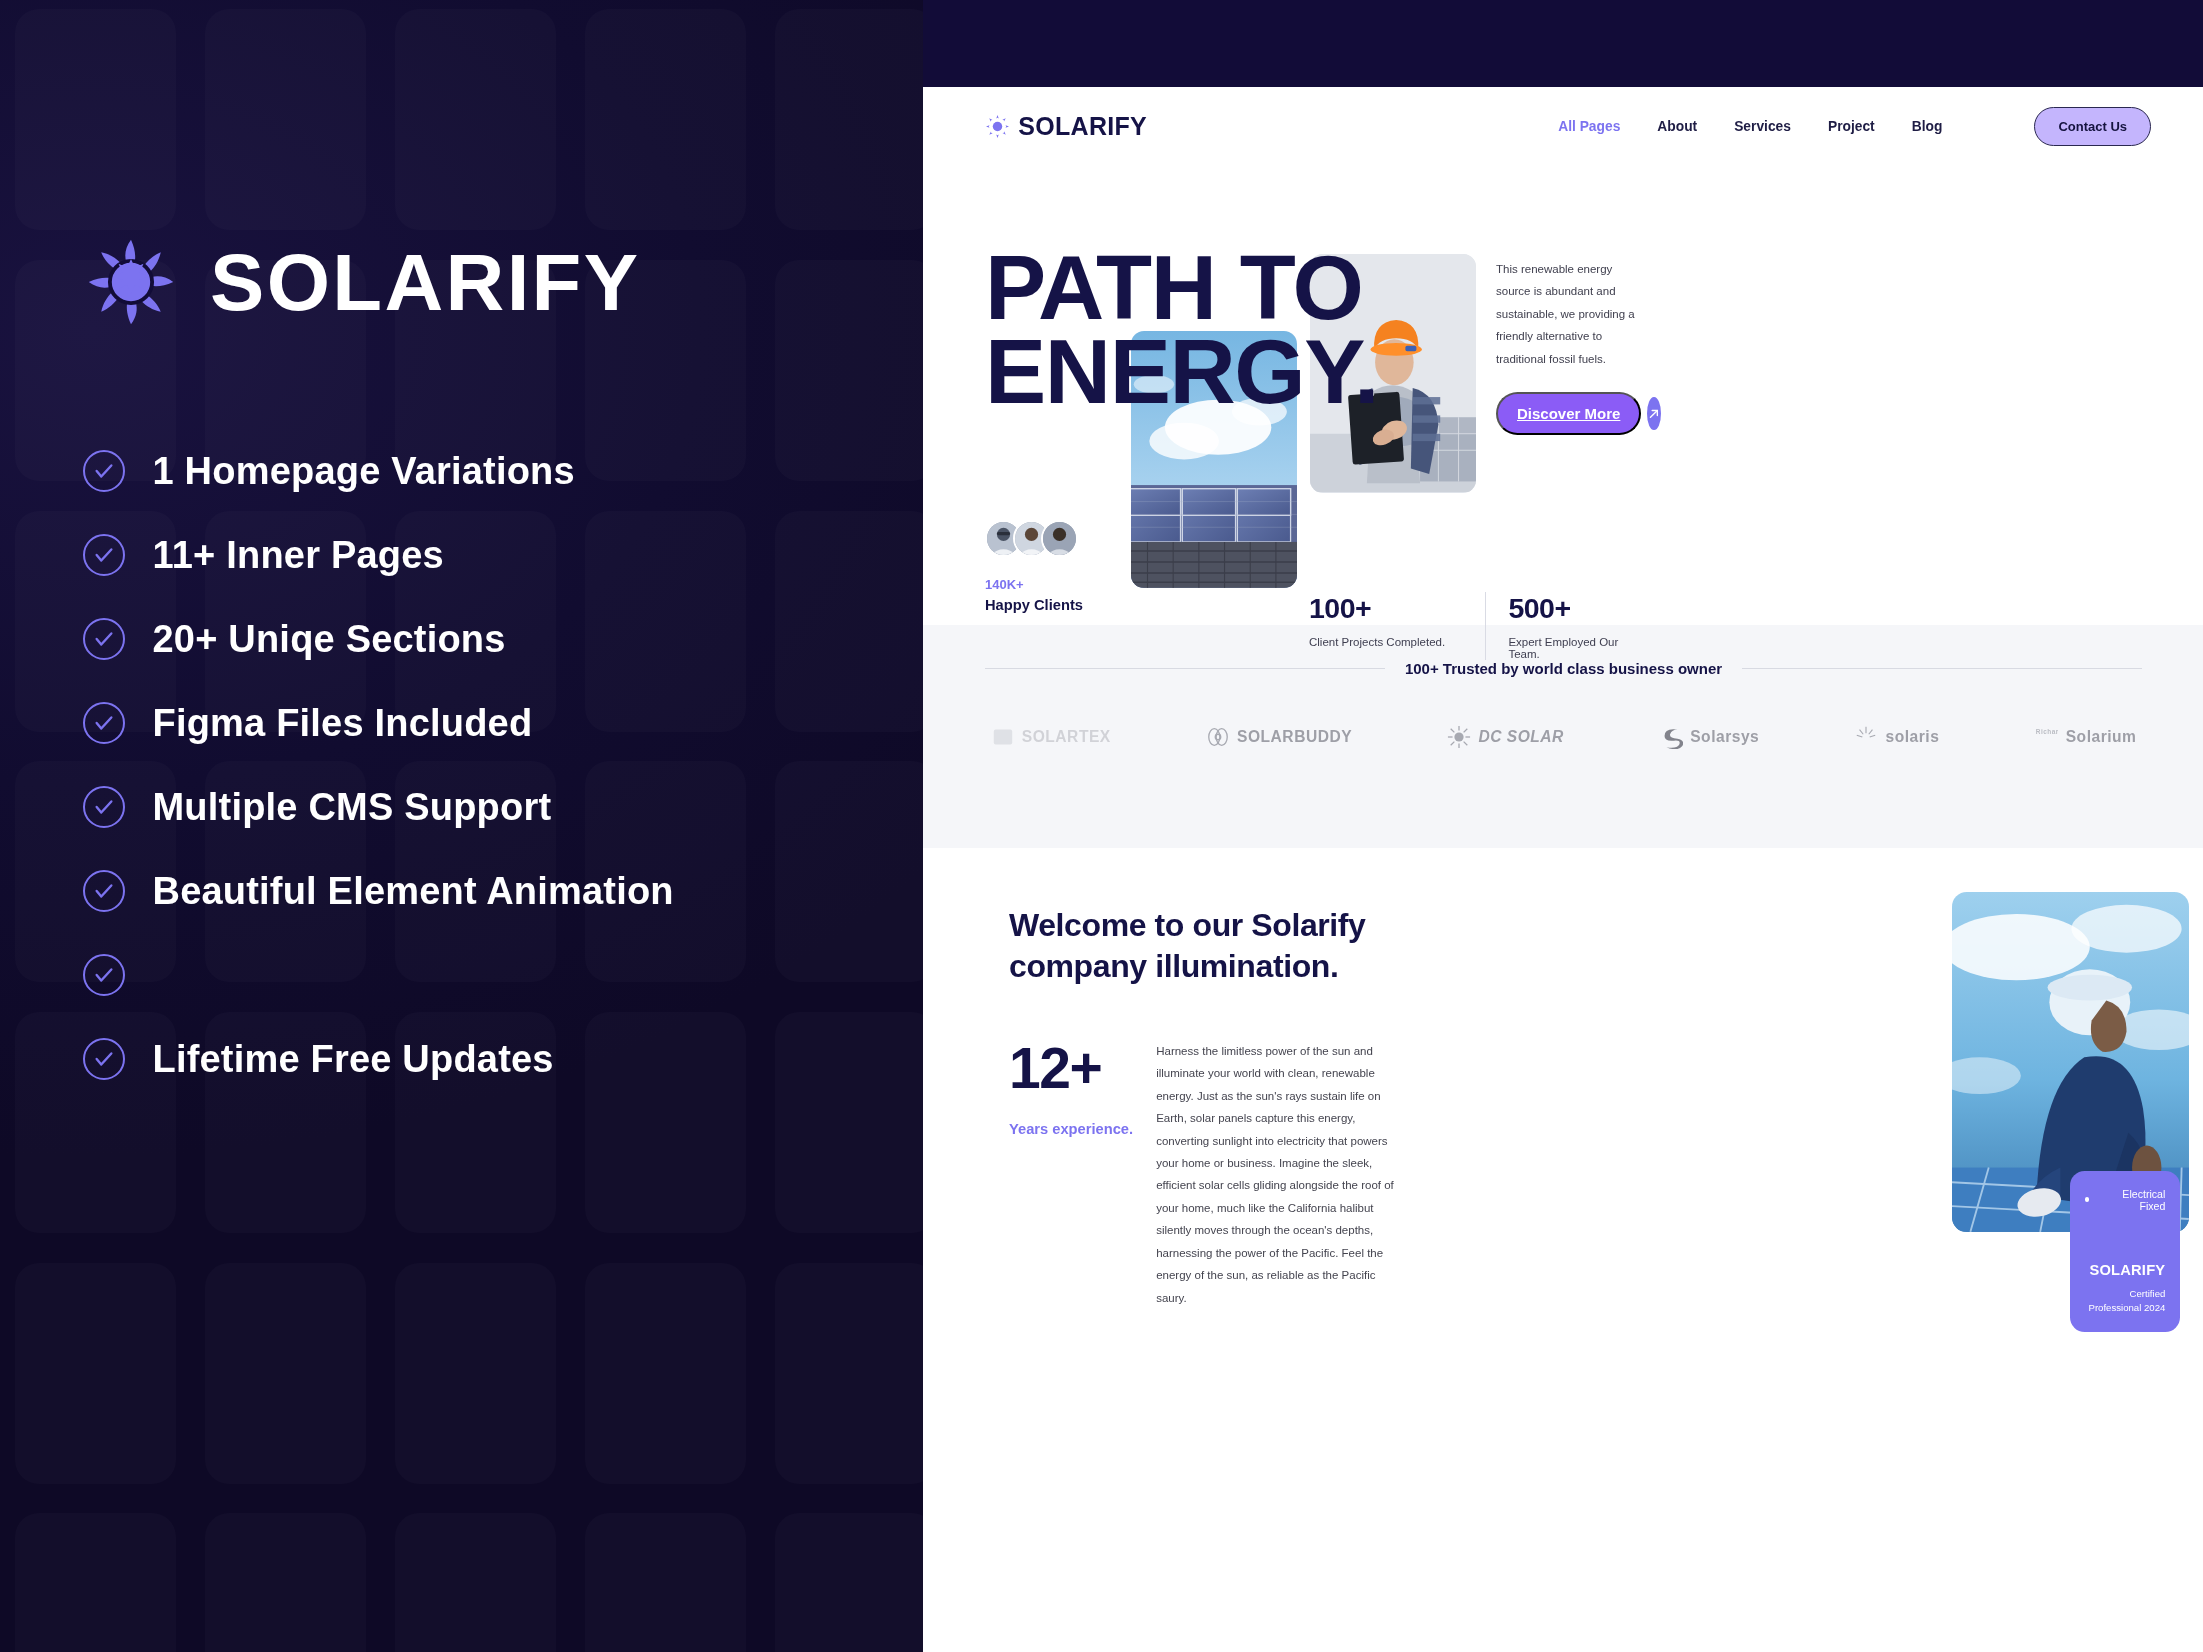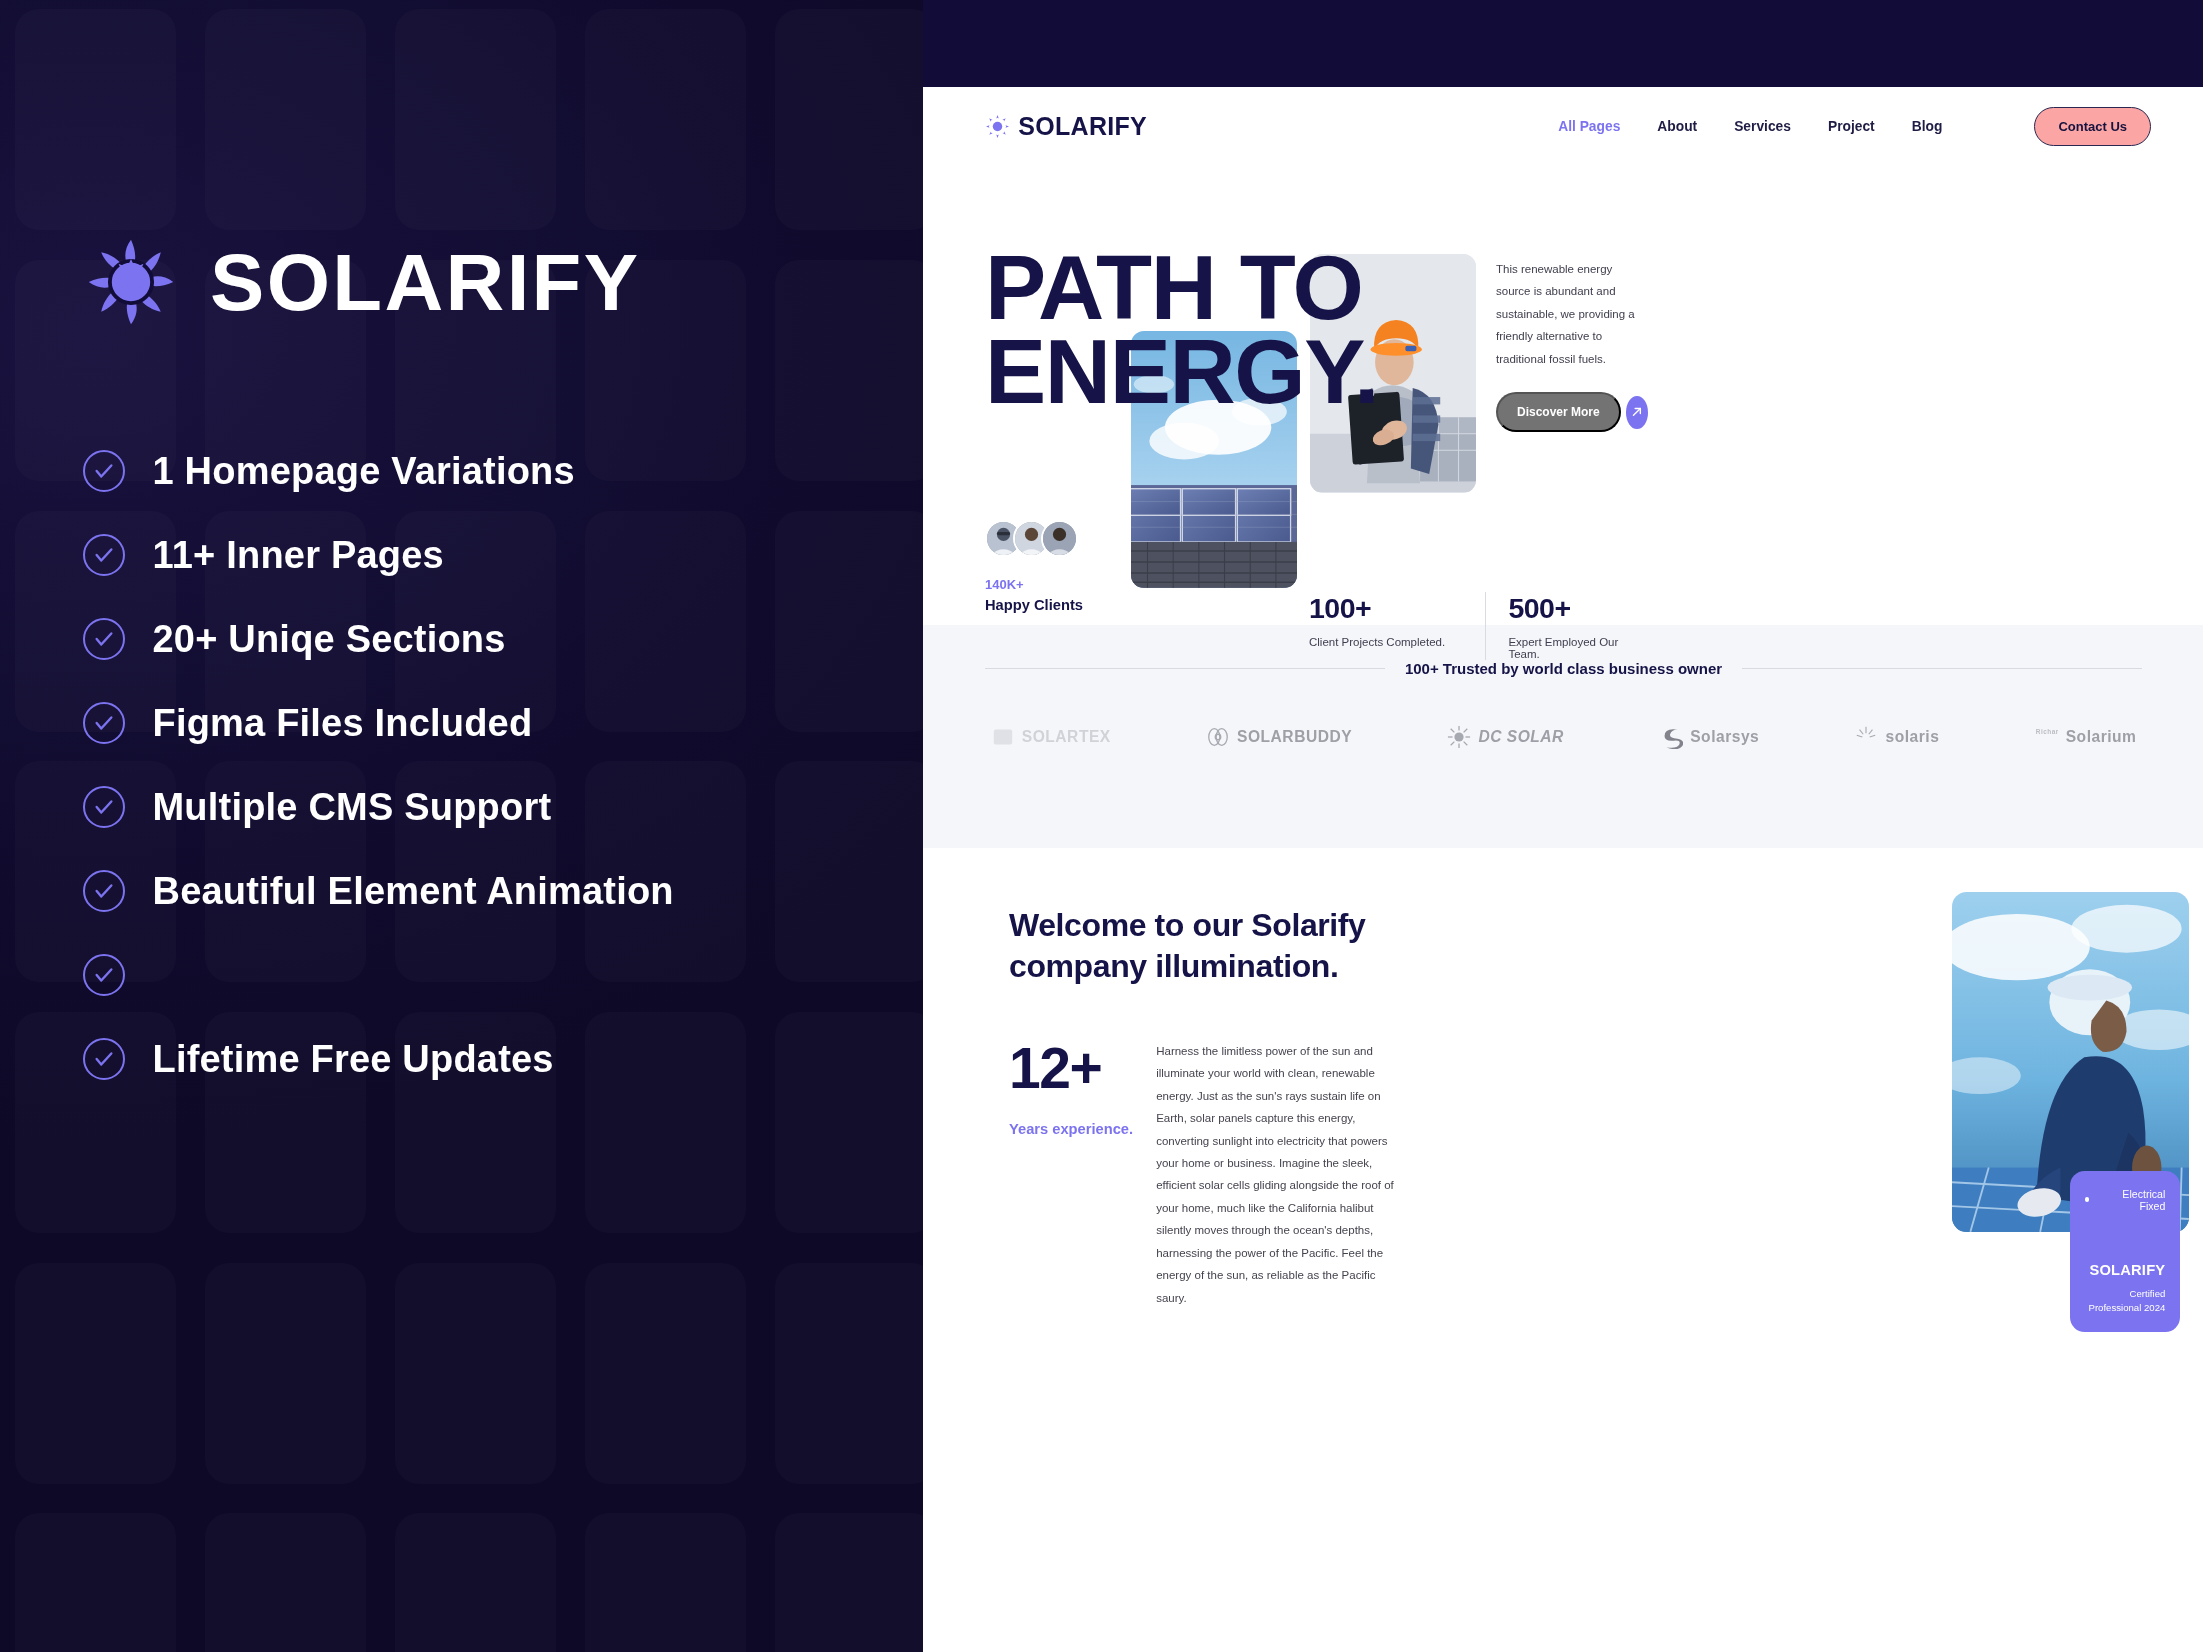--- a/index.html
+++ b/index.html
@@ -63,21 +63,21 @@
   .site-logo-mark { width: 25px; height: 25px; }
   .site-logo-text {
     color: #151347; font-size: 25px; font-weight: 800; letter-spacing: 0.3px;
   }
   .nav { display: flex; align-items: center; gap: 37px; margin-left: auto; }
   .nav-link { font-size: 13.8px; color: #1f1d45; font-weight: 600; white-space: nowrap; }
   .nav-link.active { color: #7c73f0; }
   .contact-btn {
     margin-left: 92px; border: 1.3px solid #2a2850; border-radius: 917px;
     padding: 11px 23px; font-size: 13px; font-weight: 600; color: #15133f;
-    white-space: nowrap; background: #fca5a5;
+    white-space: nowrap; background: #c4b5fd;
   }
 
   
   .hero { position: relative; height: 459px; padding: 0 53px 0 62px; }
   .hero-title {
     position: absolute; left: 62px; top: 81px;
     font-size: 90px; line-height: 0.93; font-weight: 800;
     color: #151347; letter-spacing: -1.4px; z-index: 4;
     transform: scaleX(1.02); transform-origin: left top;
   }
@@ -90,22 +90,22 @@
     position: absolute; left: 387px; top: 88px;
     width: 166px; height: 239px; border-radius: 13px;
     overflow: hidden; z-index: 3; background: #dfe3ea;
   }
   .hero-copy { position: absolute; left: 573px; top: 92px; width: 152px; z-index: 4; }
   .hero-copy p {
     font-size: 11.5px; line-height: 1.95; color: #40404f; font-weight: 500;
   }
   .hero-btns { display: flex; align-items: center; gap: 5.5px; margin-top: 22px; }
   .btn-primary {
-    background: #737373; color: #fff; border-radius: 917px;
-    padding: 11px 19px; font-size: 12px; font-weight: 600; white-space: nowrap;
+    background: #8b5cf6; color: #fff; border-radius: 917px;
+    padding: 11px 19px; font-size: 15px; font-weight: 600; white-space: nowrap; text-decoration: underline;
   }
   .btn-arrow {
     width: 33px; height: 33px; border-radius: 50%; background: #7c73f0;
     display: flex; align-items: center; justify-content: center;
   }
   .btn-arrow svg { width: 13.8px; height: 13.8px; }
 
   
   .hero-foot {
     position: absolute; left: 62px; top: 354px; width: 1166px; z-index: 4;

